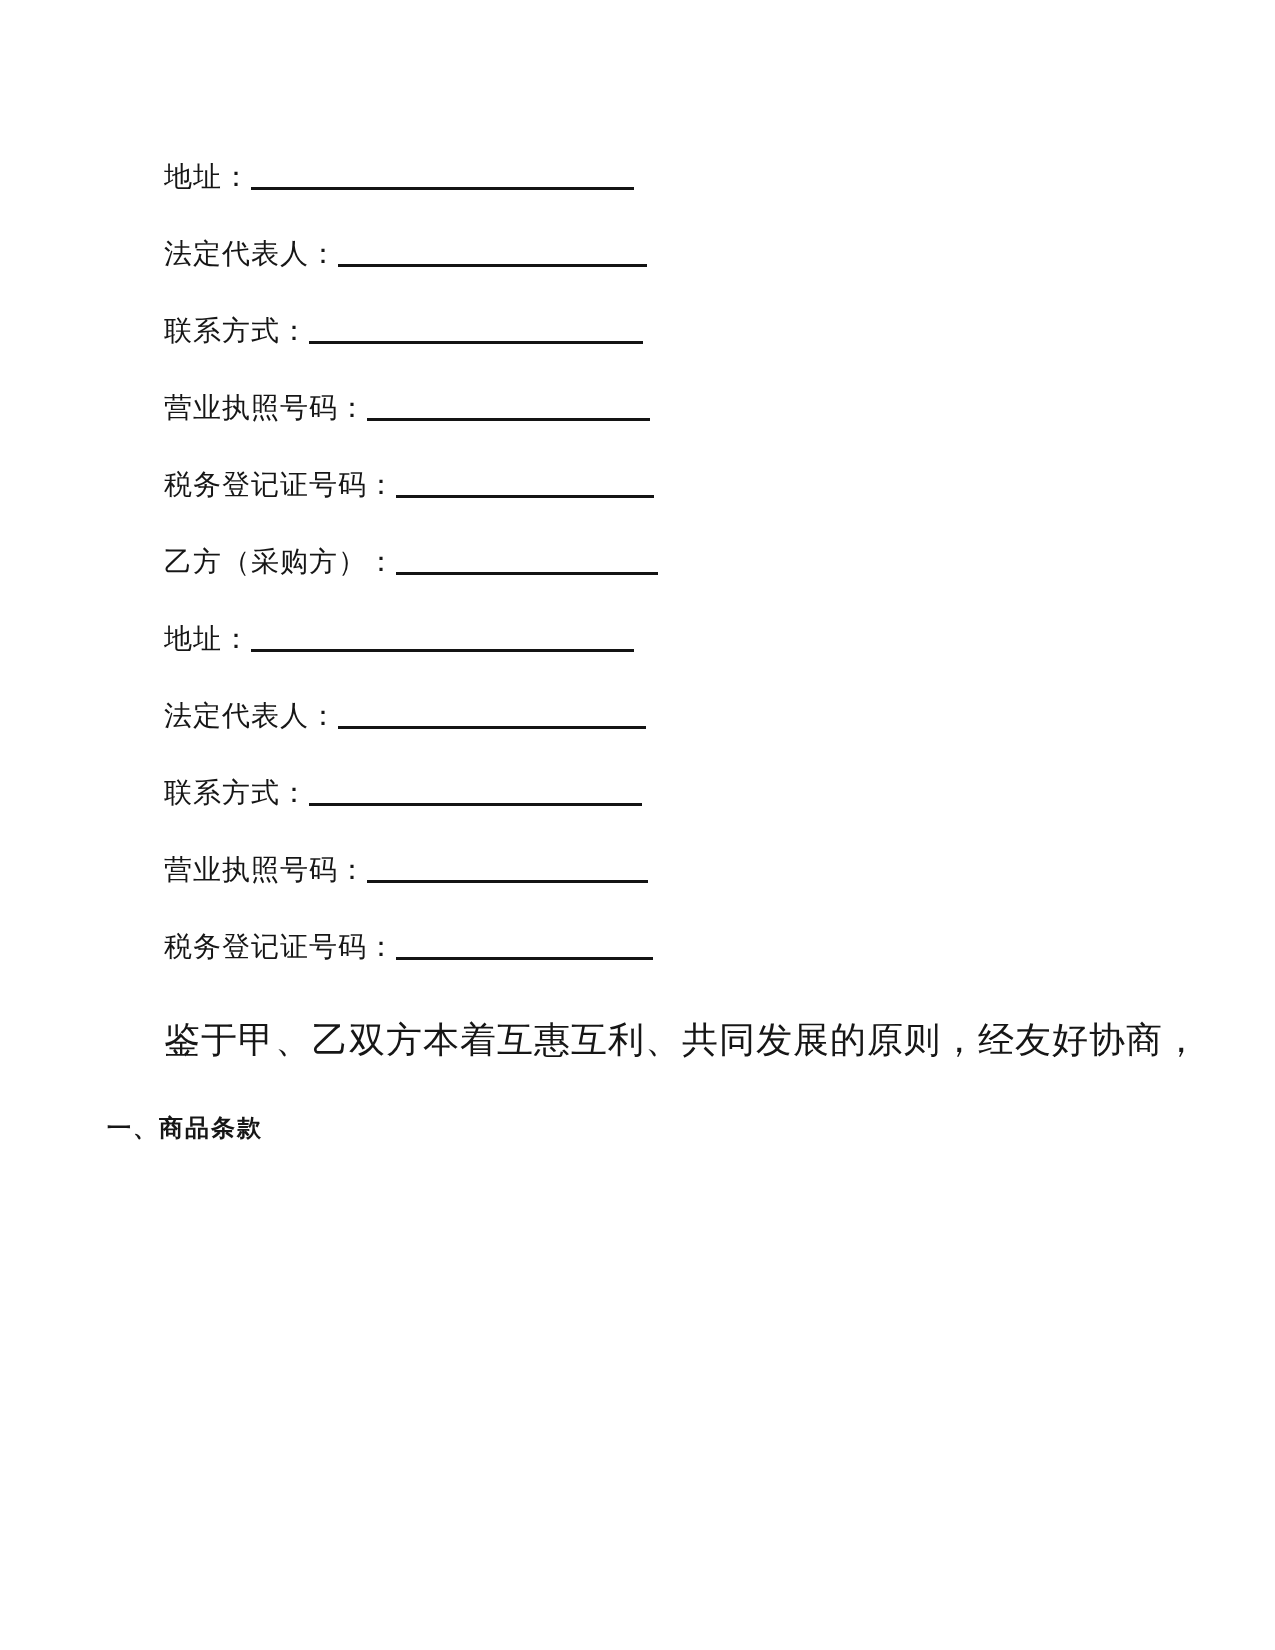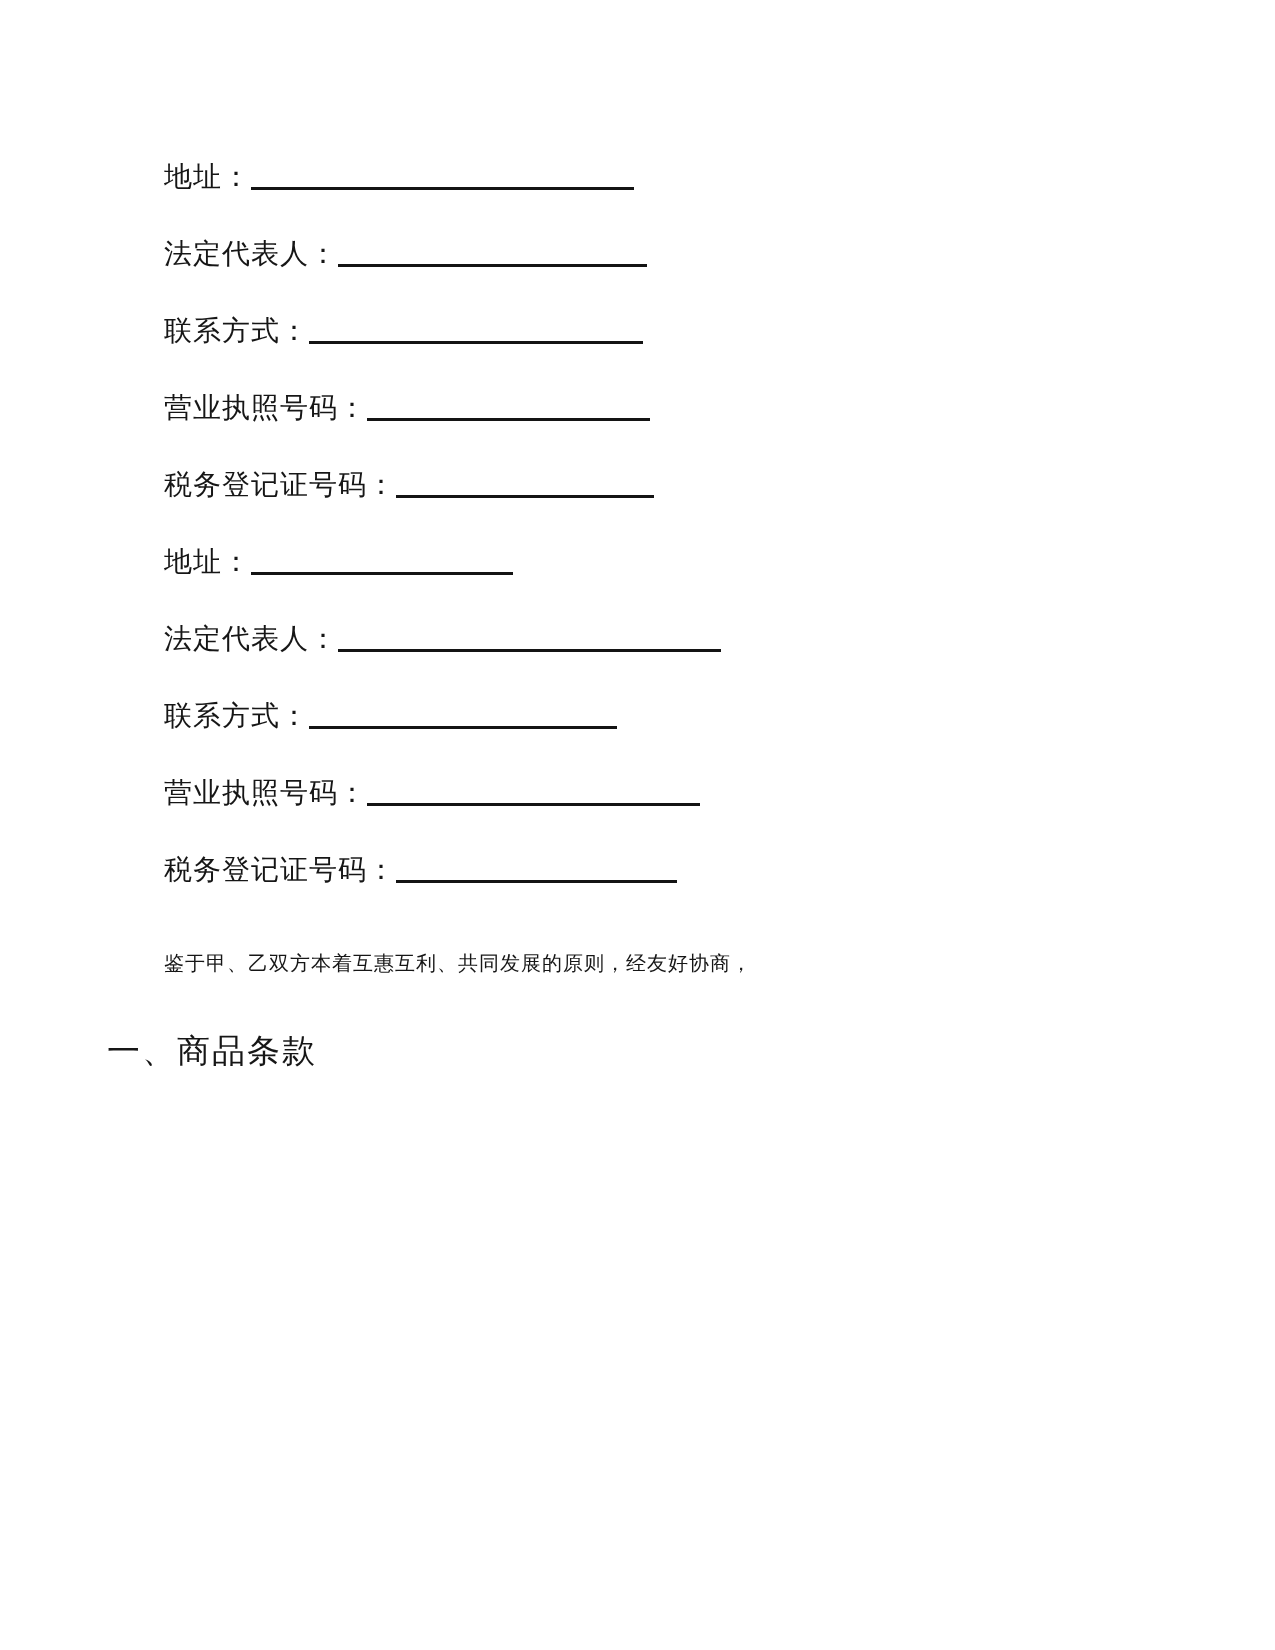--- a/index.html
+++ b/index.html
@@ -40,31 +40,31 @@
   .form-row:nth-of-type(6)  .uline { width: 262px; }
   .form-row:nth-of-type(7)  .uline { width: 383px; }
   .form-row:nth-of-type(8)  .uline { width: 308px; }
   .form-row:nth-of-type(9)  .uline { width: 333px; }
   .form-row:nth-of-type(10) .uline { width: 281px; }
   .form-row:nth-of-type(11) .uline { width: 257px; }
 
   
   .preamble { margin-top: 26px; }
   .para-line {
-    font-size: 20px;
+    font-size: 36px;
     letter-spacing: 1px;
     line-height: 58px;
     white-space: nowrap;
   }
   .para-line.indent { padding-left: 57px; }
 
   .section-heading {
     margin-top: 36px;
-    font-size: 33px;
-    font-weight: normal;
+    font-size: 24px;
+    font-weight: bold;
     letter-spacing: 2px;
     line-height: 45px;
   }
 
   .clause { margin-top: 66px; }
   .clause .para-line { line-height: 57px; }
 </style>
 </head>
 <body>
 
@@ -79,20 +79,23 @@
   <div class="form-row">
     <span class="form-label">联系方式：</span><span class="uline"></span>
   </div>
   <div class="form-row">
     <span class="form-label">营业执照号码：</span><span class="uline"></span>
   </div>
   <div class="form-row">
     <span class="form-label">税务登记证号码：</span><span class="uline"></span>
   </div>
   <div class="form-row">
+    <span class="form-label">乙方（采购方）：</span><span class="uline"></span>
+  </div>
+  <div class="form-row">
     <span class="form-label">地址：</span><span class="uline"></span>
   </div>
   <div class="form-row">
     <span class="form-label">法定代表人：</span><span class="uline"></span>
   </div>
   <div class="form-row">
     <span class="form-label">联系方式：</span><span class="uline"></span>
   </div>
   <div class="form-row">
     <span class="form-label">营业执照号码：</span><span class="uline"></span>

